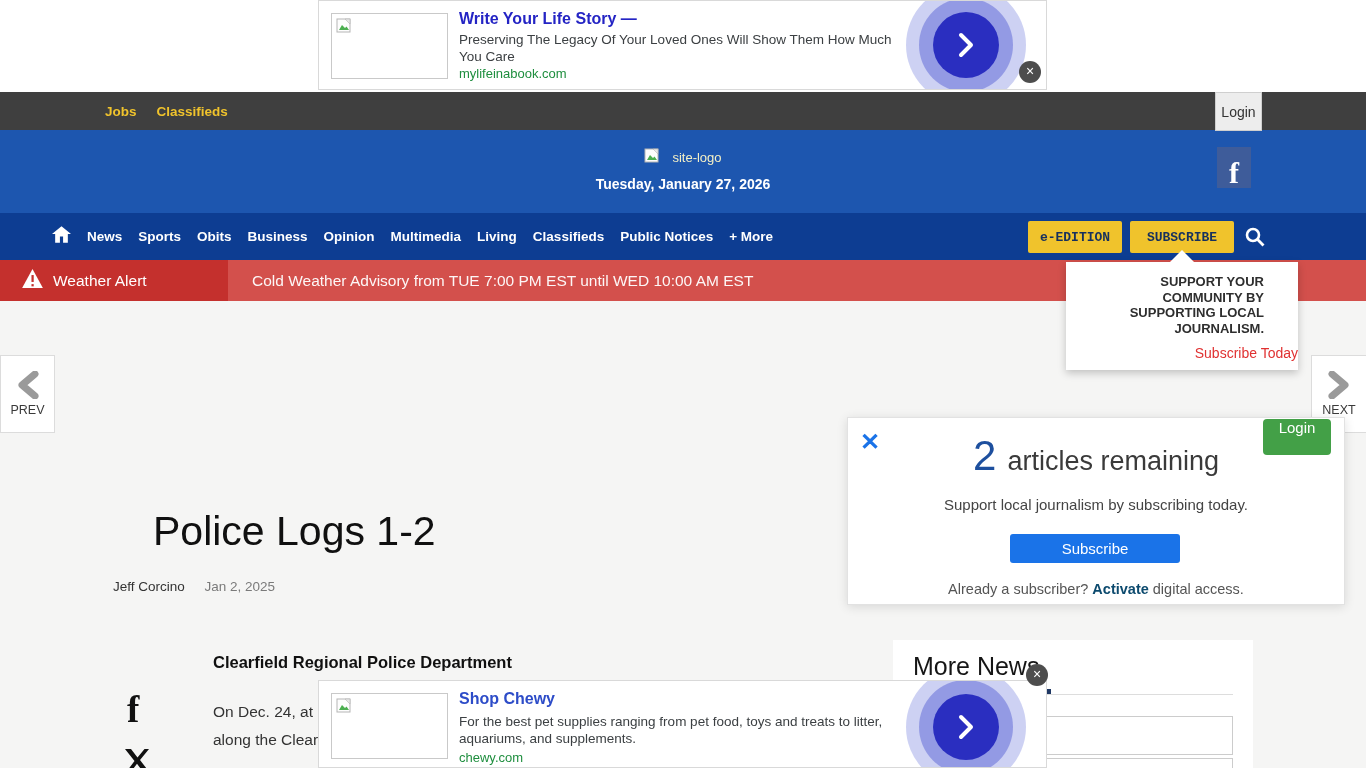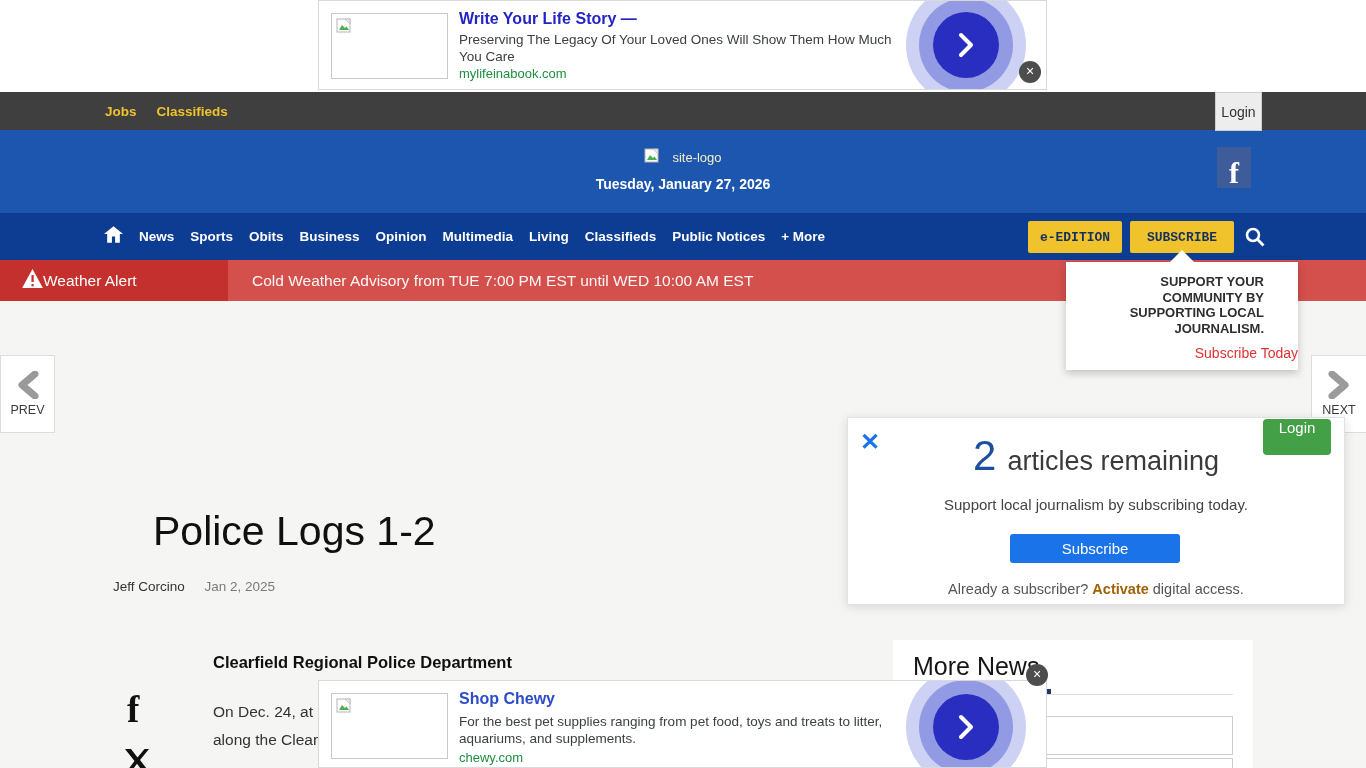--- a/index.html
+++ b/index.html
@@ -24,32 +24,32 @@
   .logo-row { position:absolute; left:0; top:18px; width:1366px; display:flex; justify-content:center;
               align-items:center; gap:12px; color:#f4f0c6; font-size:13px; }
   .header-date { position:absolute; left:0; top:46px; width:1366px; text-align:center; color:#fff;
                  font-size:14px; font-weight:bold; }
   .fb-tile { position:absolute; left:1217px; top:17px; width:34px; height:41px; background:#3e5c9a;
              display:flex; align-items:flex-end; justify-content:center; cursor:pointer; }
   .fb-f { color:#fff; font-family:"Liberation Serif", serif; font-weight:bold; font-size:30px; line-height:30px; }
 
   
   .main-nav { position:absolute; left:0; top:213px; width:1366px; height:47px; background:#0d3d92;
-              display:flex; align-items:center; padding-left:104px; gap:16px; z-index:3; }
+              display:flex; align-items:center; padding-left:52px; gap:16px; z-index:3; }
   .nav-item { color:#fff; font-size:13.5px; font-weight:bold; cursor:pointer; white-space:nowrap; }
   .yellow-btn { position:absolute; top:221px; height:32px; background:#f0c32c; color:#16305e; font-weight:bold;
                 font-size:13px; border:none; border-radius:2px; cursor:pointer; z-index:4;font-family:Liberation Mono, monospace; }
   .eedition-btn { left:1028px; width:94px; }
   .subscribe-btn { left:1130px; width:104px; }
   .nav-search { position:absolute; left:1245px; top:227px; cursor:pointer; z-index:4; }
 
   
   .alert-bar { position:absolute; left:0; top:260px; width:1366px; height:41px; background:#d3504c; z-index:2; }
   .alert-left { position:absolute; left:0; top:0; width:228px; height:41px; background:#c4302d;
-                display:flex; align-items:center; padding-left:22px; }
+                display:flex; align-items:center; padding-left:22px; gap:10px; }
   .alert-label { color:#fff; font-size:15.5px; }
   .alert-msg { position:absolute; left:252px; top:0; height:41px; line-height:41px;
                color:rgba(255,255,255,.95); font-size:15.5px; }
 
   
   .promo-pointer { position:absolute; left:1170px; top:250px; width:0; height:0;
                    border-left:12px solid transparent; border-right:12px solid transparent;
                    border-bottom:12px solid #fff; z-index:21; }
   .promo-panel { position:absolute; left:1066px; top:262px; width:232px; height:108px; background:#fff;
                  box-shadow:0 3px 8px rgba(0,0,0,.22); z-index:20; text-align:right; padding-top:12px; }
@@ -92,21 +92,21 @@
              border:1px solid #e2e2e2; box-shadow:0 2px 10px rgba(0,0,0,.12); z-index:30; }
   .paywall-close { position:absolute; left:12px; top:10px; color:#1a73e8; font-size:24px; font-weight:bold; cursor:pointer; }
   .paywall-heading { position:absolute; left:0; top:14px; width:100%; display:flex; justify-content:center;
                      align-items:baseline; gap:11px; }
   .paywall-count { color:#1d4f9e; font-size:42px; }
   .paywall-suffix { color:#3a3a3a; font-size:27px; }
   .paywall-msg { position:absolute; left:0; top:78px; width:100%; text-align:center; color:#444; font-size:15px; }
   .paywall-sub-btn { position:absolute; left:162px; top:116px; width:170px; height:29px; background:#1a73e8;
                      color:#fff; font-size:15px; border:none; border-radius:3px; cursor:pointer; }
   .paywall-footer { position:absolute; left:0; top:163px; width:100%; text-align:center; color:#555; font-size:14.5px; }
-  .paywall-activate { color:#a16207; font-weight:bold; cursor:pointer; }
+  .paywall-activate { color:#0c4a6e; font-weight:bold; cursor:pointer; }
   .green-login { position:absolute; left:1263px; top:419px; width:68px; height:36px; background:#43a047;
                  border-radius:4px; z-index:35; overflow:hidden; text-align:center; cursor:pointer; }
   .green-login span { color:#fff; font-size:15px; display:inline-block; margin-top:-3px; }
 
   
   .ad { position:absolute; background:#fff; border:1px solid #d9d9d9; overflow:hidden; z-index:40; }
   .top-ad { left:318px; top:0; width:729px; height:90px; }
   .bottom-ad { left:318px; top:680px; width:729px; height:88px; }
   .ad-imgbox { position:absolute; left:12px; top:12px; width:117px; height:66px; border:1px solid #c9c9c9; background:#fff; }
   .ad-imgbox svg { position:absolute; left:4px; top:4px; }

